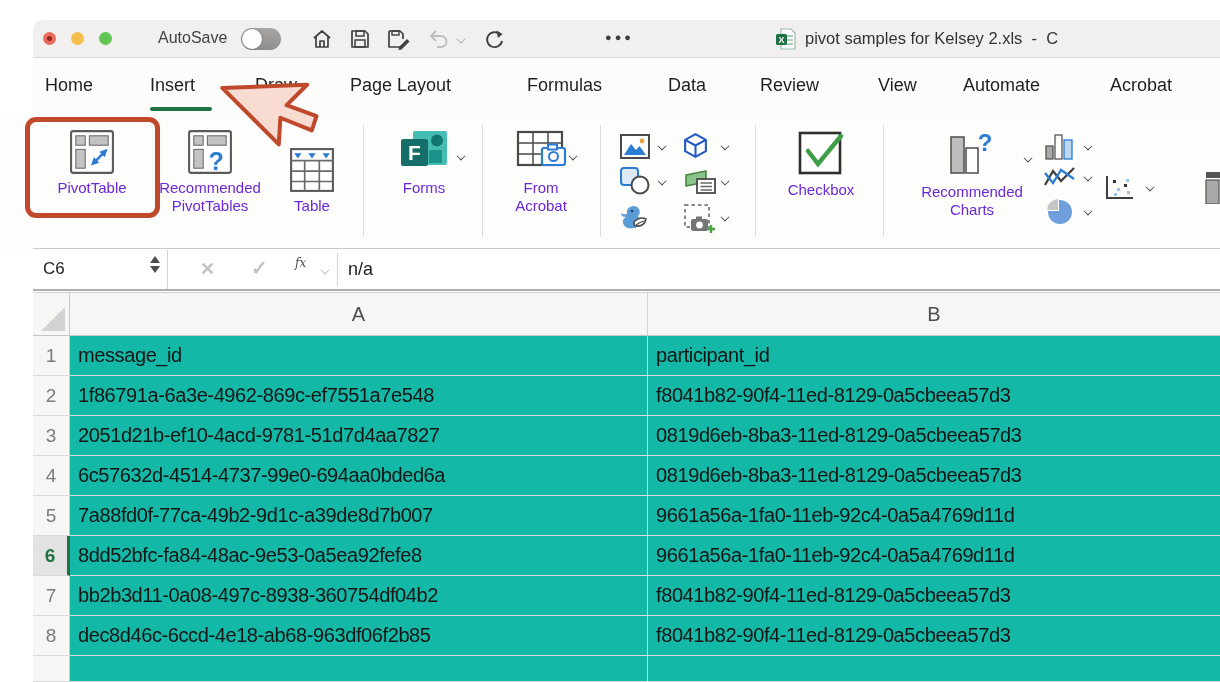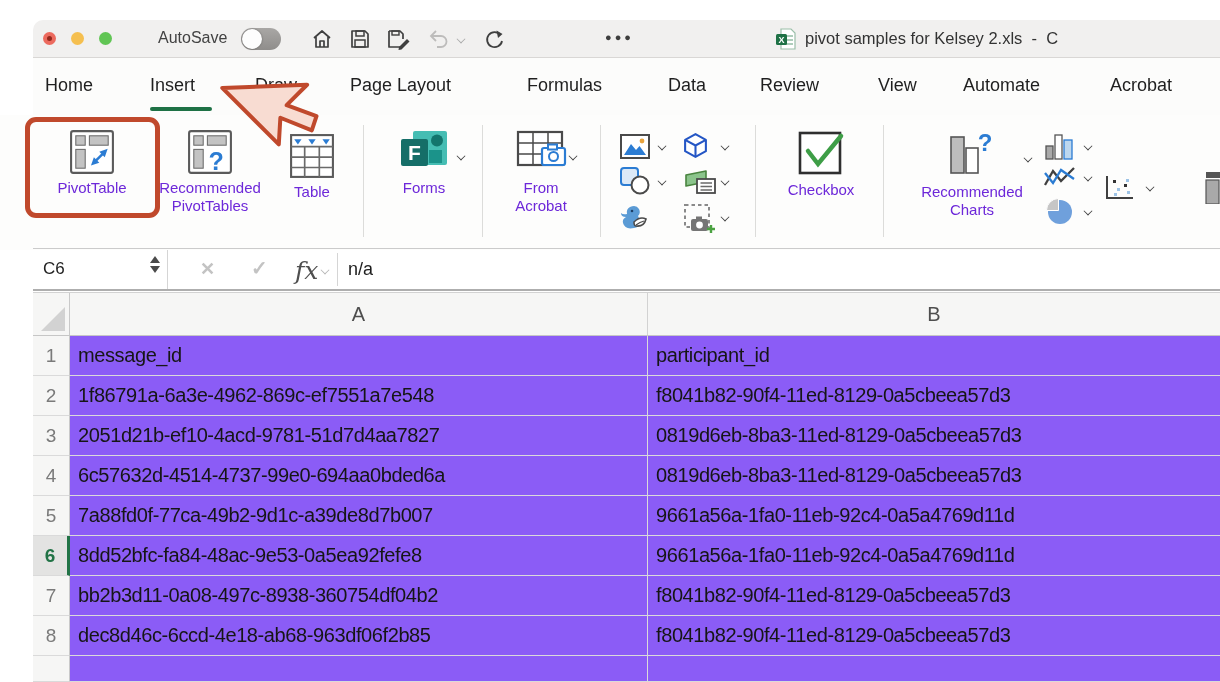--- a/index.html
+++ b/index.html
@@ -48,21 +48,21 @@
   .namebox { position:absolute; left:0; top:0; width:135px; height:39px; border-right:1px solid #d5d5d5; }
   .nb-text { position:absolute; left:10px; top:9px; font-size:17px; color:#222; }
   .spin { position:absolute; left:117px; }
   .spin-up { width:0; height:0; border-left:5px solid transparent; border-right:5px solid transparent;
     border-bottom:7px solid #4a4a4a; margin-bottom:3px; }
   .spin-dn { width:0; height:0; border-left:5px solid transparent; border-right:5px solid transparent;
     border-top:7px solid #4a4a4a; }
   .fx-x { position:absolute; left:167px; top:8px; color:#c3c3c3; font-size:18px; font-weight:700; }
   .fx-ck { position:absolute; left:218px; top:6px; color:#c3c3c3; font-size:20px; font-weight:700; }
   .fx-fx { position:absolute; left:262px; top:6px; font-family:"DejaVu Serif", serif; font-style:italic;
-    font-size:25px; color:#4f4f4f; }
+    font-size:12px; color:#4f4f4f; }
   .fx-chev { position:absolute; left:288px; top:16px; border-color:#b5b5b5; }
   .fdivider { position:absolute; left:304px; top:3px; width:1px; height:33px; background:#d5d5d5; }
   .fvalue { position:absolute; left:315px; top:9px; font-size:18px; color:#1d1d1d; }
 
   
   .colheads { position:absolute; left:33px; right:0; top:292px; height:44px; background:#f6f6f5;
     border-top:1px solid #d2d2d2; border-bottom:1px solid #c6c6c6; display:flex; }
   .corner { width:37px; border-right:1px solid #c9c9c9; position:relative; }
   .corner .tri { position:absolute; right:4px; bottom:4px; width:0; height:0;
     border-left:24px solid transparent; border-bottom:24px solid #d2d2d2; }
@@ -70,21 +70,21 @@
     border-right:1px solid #d2d2d2; }
   .ch-a { width:578px; }
   .ch-b { flex:1; border-right:none; }
   .rows { position:absolute; left:33px; right:0; top:336px; }
   .grow { display:flex; height:40px; }
   .rowhead { width:37px; background:#f6f6f5; border-right:1px solid #c9c9c9; border-bottom:1px solid #dadada;
     display:flex; align-items:center; justify-content:center; font-size:19px; color:#7a7a7a; }
   .rowhead.sel { background:#e3e3e2; color:#217346; font-weight:700; border-right:3px solid #217346; }
   .cell { display:flex; align-items:center; padding-left:8px; font-size:20px; color:#161616;
     letter-spacing:-0.4px; font-weight:500; border-right:1px solid #dadada; border-bottom:1px solid #dadada;
-    background:#8b5cf6; white-space:nowrap; overflow:hidden; }
+    background:#14b8a6; white-space:nowrap; overflow:hidden; }
   .cell.ca { width:578px; }
   .cell.cb { flex:1; border-right:none; }
   .grow.partial { height:26px; }
 
   
   .hl-rect { position:absolute; left:25px; top:117px; width:135px; height:101px;
     border:5px solid #c0492c; border-radius:11px; z-index:40; }
   .cursor-arrow { position:absolute; left:200px; top:79px; z-index:41; }
 </style>
 </head>
@@ -171,21 +171,21 @@
         <rect x="2" y="2" width="40" height="40" rx="2" fill="#fff" stroke="#5a5a5a" stroke-width="2"></rect>
         <rect x="6.5" y="6.5" width="9" height="9" fill="#c3c3c3" stroke="#6a6a6a"></rect>
         <rect x="19.5" y="6.5" width="18" height="9" fill="#c3c3c3" stroke="#6a6a6a"></rect>
         <rect x="6.5" y="19.5" width="9" height="18" fill="#c3c3c3" stroke="#6a6a6a"></rect>
         <text x="28" y="39" font-size="24" font-weight="bold" fill="#2b7cd3" text-anchor="middle" font-family="Liberation Sans, sans-serif">?</text>
       </svg>
       <div class="rlabel">Recommended</div>
       <div class="rlabel">PivotTables</div>
     </div>
 
-    <div class="rbtn" style="left:283px; top:18px; width:58px">
+    <div class="rbtn" style="left:283px; top:32px; width:58px">
       <svg width="46" height="46" viewBox="0 0 44 44">
         <rect x="2" y="2" width="40" height="40" fill="#fff" stroke="#5a5a5a" stroke-width="2"></rect>
         <path d="M2 13 H42 M2 23 H42 M2 33 H42 M15 13 V42 M29 13 V42" stroke="#6a6a6a" stroke-width="1.6"></path>
         <polygon points="5,6 12,6 8.5,11" fill="#2b7cd3"></polygon>
         <polygon points="18.5,6 25.5,6 22,11" fill="#2b7cd3"></polygon>
         <polygon points="32,6 39,6 35.5,11" fill="#2b7cd3"></polygon>
       </svg>
       <div class="rlabel">Table</div>
     </div>
 

